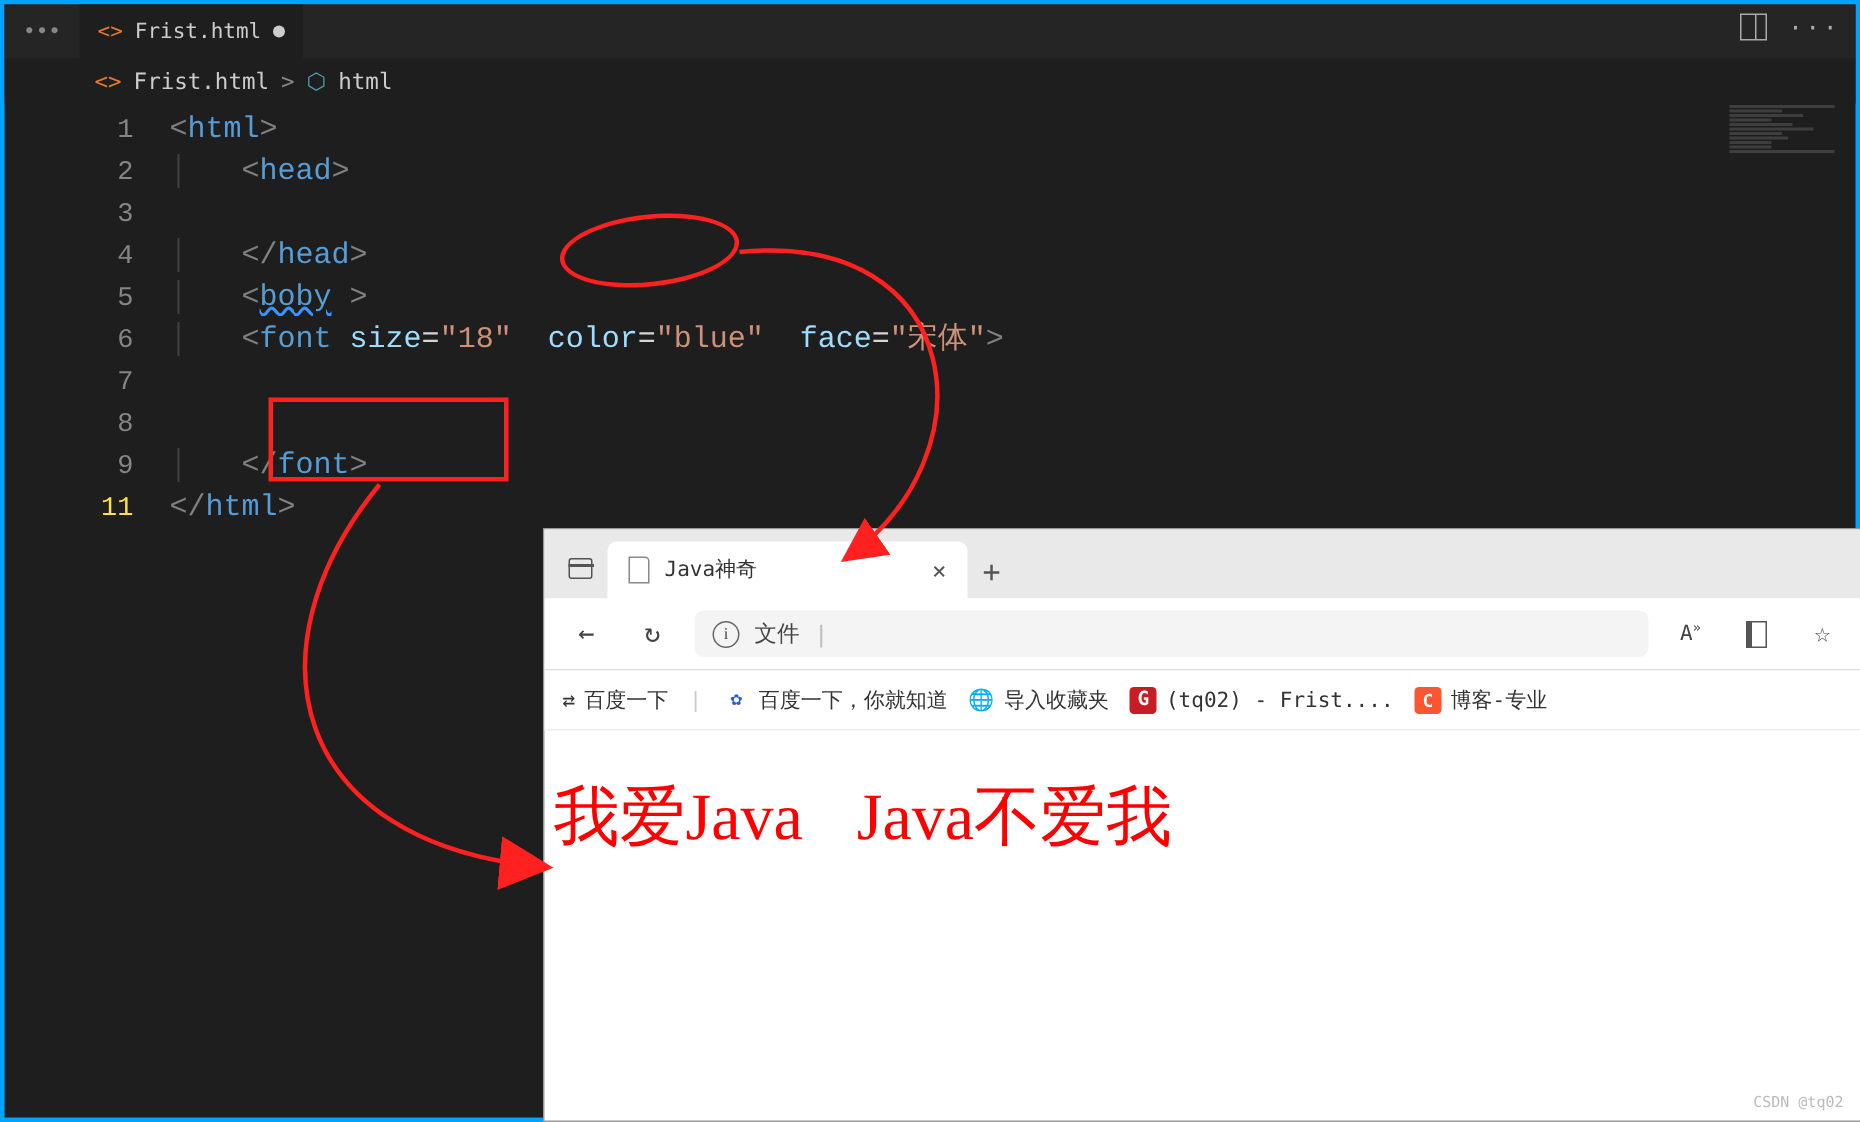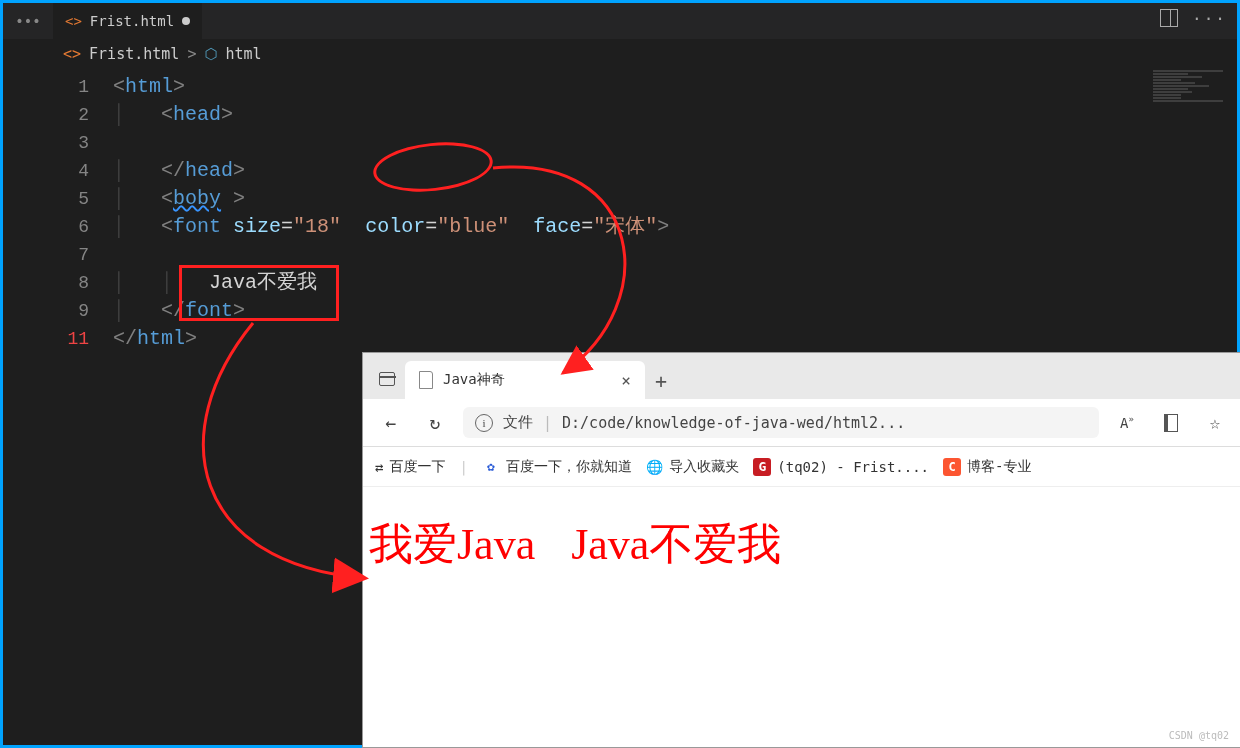--- a/index.html
+++ b/index.html
@@ -11,21 +11,21 @@
 .tab .dot { width:8px; height:8px; border-radius:50%; background:#ccc; }
 .top-right { position:absolute; right:10px; top:6px; display:flex; gap:14px; color:#aaa; }
 .split-ic { width:18px; height:18px; border:1.5px solid #aaa; position:relative; }
 .split-ic::after { content:""; position:absolute; left:55%; top:0; bottom:0; width:1.5px; background:#aaa; }
 .more-ic { font-size:16px; letter-spacing:2px; }
 .crumb { display:flex; align-items:center; gap:8px; padding:6px 60px; color:#ccc; font-size:15px; background:#1e1e1e; }
 .crumb .sep { color:#888; }
 .editor { position:relative; padding:4px 0 0 0; font-family:Consolas,"Courier New",monospace; font-size:20px; line-height:28px; }
 .line { display:flex; }
 .gutter { width:110px; text-align:right; padding-right:24px; color:#858585; font-size:18px; }
-.gutter.cur { color:#ef4444; }
+.gutter.cur { color:#fde047; }
 .code { white-space:pre; color:#d4d4d4; }
 .t-br { color:#808080; }
 .t-tag { color:#569cd6; }
 .t-attr { color:#9cdcfe; }
 .t-str { color:#ce9178; }
 .t-txt { color:#d4d4d4; }
 .wavy { text-decoration:underline wavy #3794ff; }
 .guide { color:#404040; }
 .minimap { position:absolute; top:66px; right:14px; width:70px; height:40px; opacity:.3; }
 .minimap div { height:2px; background:#888; margin:1px 0; }
@@ -107,21 +107,20 @@
       </div>
     <div class="line">
         <div class="gutter">6</div>
         <div class="code"><span class="guide">│   </span><span class="t-br">&lt;</span><span class="t-tag">font</span> <span class="t-attr">size</span><span class="t-txt">=</span><span class="t-str">"18"</span>  <span class="t-attr">color</span><span class="t-txt">=</span><span class="t-str">"blue"</span>  <span class="t-attr">face</span><span class="t-txt">=</span><span class="t-str">"宋体"</span><span class="t-br">&gt;</span></div>
       </div>
     <div class="line">
         <div class="gutter">7</div>
       </div>
     <div class="line">
         <div class="gutter">8</div>
-        <div class="code"><span class="guide">│   │   </span><span class="t-txt">Java不爱我</span></div>
       </div>
     <div class="line">
         <div class="gutter">9</div>
         <div class="code"><span class="guide">│   </span><span class="t-br">&lt;/</span><span class="t-tag">font</span><span class="t-br">&gt;</span></div>
       </div>
     <div class="line">
         <div class="gutter cur">11</div>
         <div class="code"><span class="t-br">&lt;/</span><span class="t-tag">html</span><span class="t-br">&gt;</span></div>
       </div>
   </div>
@@ -152,21 +151,20 @@
       </div>
       <div class="b-newtab">+</div>
     </div>
     <div class="b-addr">
       <div class="a-btn">←</div>
       <div class="a-btn">↻</div>
       <div class="a-url">
         <span class="info-i">i</span>
         <span>文件</span>
         <span style="color:#bbb">|</span>
-        <span>D:/code/knowledge-of-java-wed/html2...</span>
       </div>
       <div class="a-btn">
           <span style="font-size:14px">A<sup style="font-size:9px">»</sup></span>
         </div>
       <div class="a-btn">
           <span style="width:14px;height:18px;border:1.5px solid #555;border-left:4px solid #555;display:inline-block"></span>
         </div>
       <div class="a-btn">☆</div>
     </div>
     <div class="b-bm">

